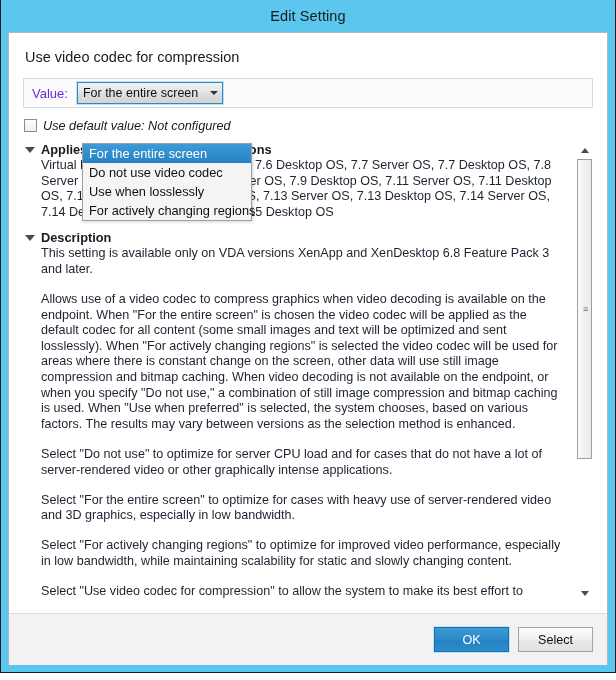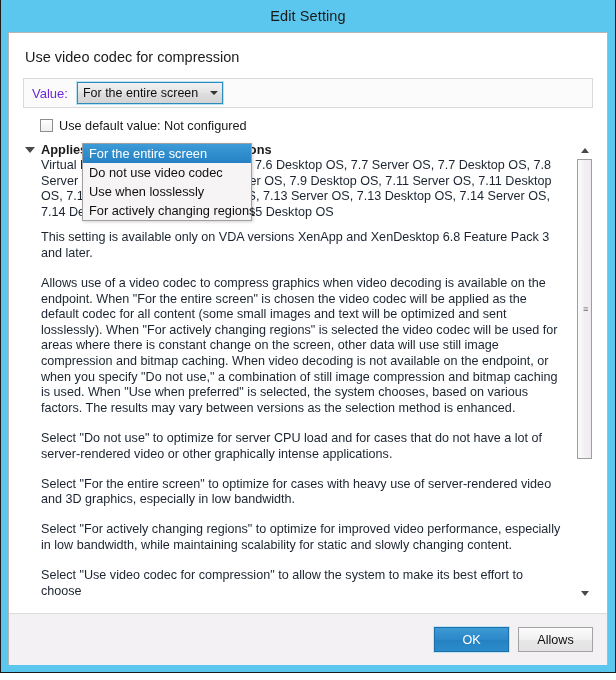--- a/index.html
+++ b/index.html
@@ -132,22 +132,23 @@
   .dd-item.selected {
     background: #2d8fd0;
     background: linear-gradient(to bottom, #3d9bd8 0%, #2581c4 100%);
     color: #ffffff;
   }
 
   
   #checkbox-row {
     display: flex;
     margin-top: 11px;
-    margin-left: 17px;
-    position: relative;
+    margin-left: 1px;
+    position: relative;
+    font-style: italic;
   }
   #checkbox-box {
     width: 13px; height: 13px;
     border: 1px solid #8d8d8d;
     background: linear-gradient(to bottom,#fdfdfd,#eef0f1);
     margin-right: 6px;
     flex: 0 0 13px;
   }
   #checkbox-label {
     font-size: 12.7px;
@@ -313,20 +314,24 @@
 
         <div class="section">
           <div class="section-head">
             <span class="tri"></span>
             <span>Applies to the following VDA versions</span>
           </div>
           <div class="section-body">Virtual Delivery Agent: 7.6 Server OS, 7.6 Desktop OS, 7.7 Server OS, 7.7 Desktop OS, 7.8 Server OS, 7.8 Desktop OS, 7.9 Server OS, 7.9 Desktop OS, 7.11 Server OS, 7.11 Desktop OS, 7.12 Server OS, 7.12 Desktop OS, 7.13 Server OS, 7.13 Desktop OS, 7.14 Server OS, 7.14 Desktop OS, 7.15 Server OS, 7.15 Desktop OS</div>
         </div>
 
         <div class="section" style="margin-top:10px;">
+          <div class="section-head">
+            <span class="tri"></span>
+            <span>Description</span>
+          </div>
           <div class="section-body">
             <p>This setting is available only on VDA versions XenApp and XenDesktop 6.8 Feature Pack 3 and later.</p>
             <p>Allows use of a video codec to compress graphics when video decoding is available on the endpoint. When "For the entire screen" is chosen the video codec will be applied as the default codec for all content (some small images and text will be optimized and sent losslessly). When "For actively changing regions" is selected the video codec will be used for areas where there is constant change on the screen, other data will use still image compression and bitmap caching. When video decoding is not available on the endpoint, or when you specify "Do not use," a combination of still image compression and bitmap caching is used. When "Use when preferred" is selected, the system chooses, based on various factors. The results may vary between versions as the selection method is enhanced.</p>
             <p>Select "Do not use" to optimize for server CPU load and for cases that do not have a lot of server-rendered video or other graphically intense applications.</p>
             <p>Select "For the entire screen" to optimize for cases with heavy use of server-rendered video and 3D graphics, especially in low bandwidth.</p>
             <p>Select "For actively changing regions" to optimize for improved video performance, especially in low bandwidth, while maintaining scalability for static and slowly changing content.</p>
             <p class="tight">Select "Use video codec for compression" to allow the system to make its best effort to choose</p>
           </div>
         </div>
 
@@ -350,17 +355,17 @@
         <div class="dd-item selected">For the entire screen</div>
         <div class="dd-item">Do not use video codec</div>
         <div class="dd-item">Use when losslessly</div>
         <div class="dd-item">For actively changing regions</div>
       </div>
 
     </div>
 
     <div id="buttonbar">
       <div class="btn" id="btn-ok">OK</div>
-      <div class="btn" id="btn-cancel">Allows</div>
+      <div class="btn" id="btn-cancel">Select</div>
     </div>
 
   </div>
 </div>
 
 </body></html>

